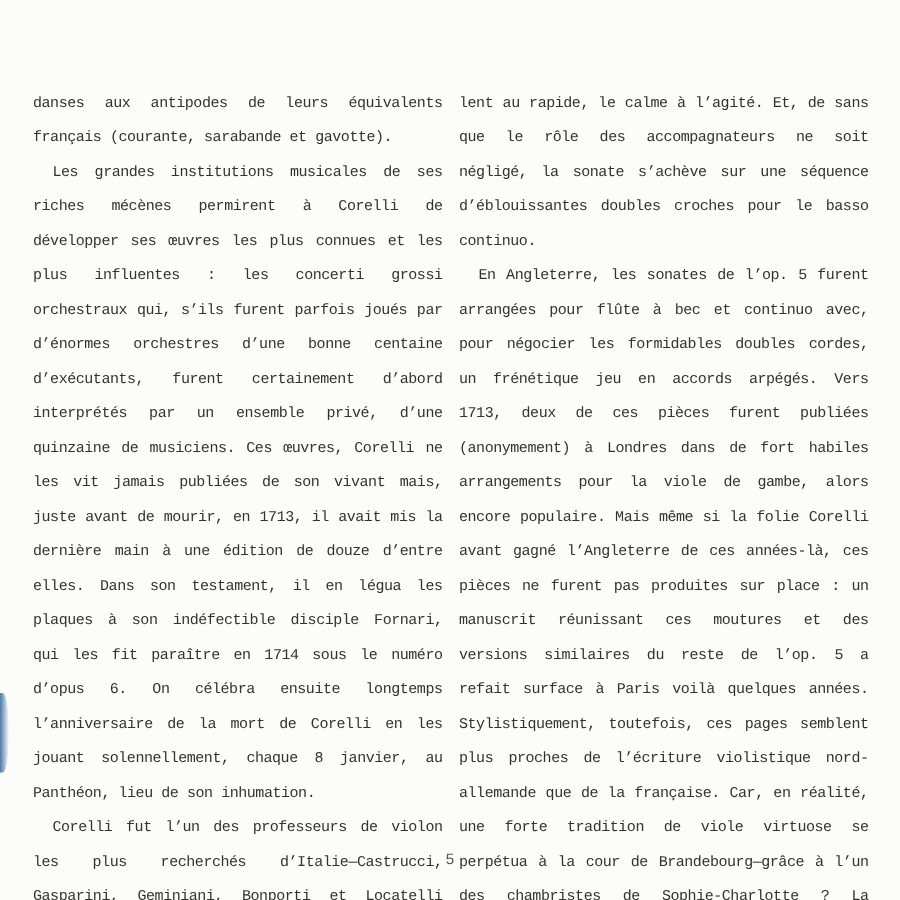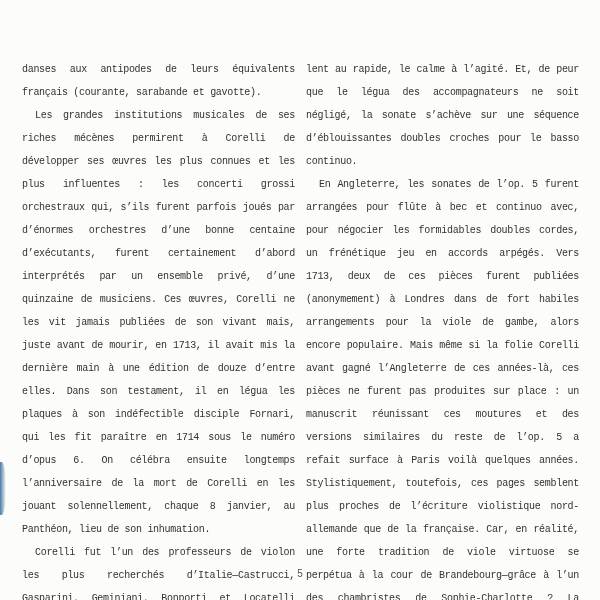--- a/index.html
+++ b/index.html
@@ -32,21 +32,21 @@
 
 <div id="page">
 
   <div class="col" id="col-left">
     <p>danses aux antipodes de leurs équivalents français (courante, sarabande et gavotte).</p>
     <p class="indent">Les grandes institutions musicales de ses riches mécènes permirent à Corelli de développer ses œuvres les plus connues et les plus influentes : les concerti grossi orchestraux qui, s’ils furent parfois joués par d’énormes orchestres d’une bonne centaine d’exécutants, furent certainement d’abord interprétés par un ensemble privé, d’une quinzaine de musiciens. Ces œuvres, Corelli ne les vit jamais publiées de son vivant mais, juste avant de mourir, en 1713, il avait mis la dernière main à une édition de douze d’entre elles. Dans son testament, il en légua les plaques à son indéfectible disciple Fornari, qui les fit paraître en 1714 sous le numéro d’opus 6. On célébra ensuite longtemps l’anniversaire de la mort de Corelli en les jouant solennellement, chaque 8 janvier, au Panthéon, lieu de son inhumation.</p>
     <p class="indent">Corelli fut l’un des professeurs de violon les plus recherchés d’Italie—Castrucci, Gasparini, Geminiani, Bonporti et Locatelli furent parmi ses élèves distingués—et le corpus de sonates pour violon qu’il dédia à l’Électrice Sophie-Charlotte de Brandebourg (op. 5, 1700) marqua un jalon dans l’histoire du jeu violonistique. Plus de quarante éditions de ces sonates parurent au XVIIIᵉ siècle ; Geminiani en fit même un arrangement à succès sous forme de concerti grossi. La plus célèbre d’entre elles, l’op. 5 nᵒ 12 (« La Folia »), est presque trop connue pour appeler des commentaires ; notons tout de même l’instinct sans précédent de Corelli pour l’équilibre global des variations : il sait toujours exactement quand faire succéder le</p>
   </div>
 
   <div class="col" id="col-right">
-    <p>lent au rapide, le calme à l’agité. Et, de peur que le légua des accompagnateurs ne soit négligé, la sonate s’achève sur une séquence d’éblouissantes doubles croches pour le basso continuo.</p>
+    <p>lent au rapide, le calme à l’agité. Et, de sans que le rôle des accompagnateurs ne soit négligé, la sonate s’achève sur une séquence d’éblouissantes doubles croches pour le basso continuo.</p>
     <p class="indent">En Angleterre, les sonates de l’op. 5 furent arrangées pour flûte à bec et continuo avec, pour négocier les formidables doubles cordes, un frénétique jeu en accords arpégés. Vers 1713, deux de ces pièces furent publiées (anonymement) à Londres dans de fort habiles arrangements pour la viole de gambe, alors encore populaire. Mais même si la folie Corelli avant gagné l’Angleterre de ces années-là, ces pièces ne furent pas produites sur place : un manuscrit réunissant ces moutures et des versions similaires du reste de l’op. 5 a refait surface à Paris voilà quelques années. Stylistiquement, toutefois, ces pages semblent plus proches de l’écriture violistique nord-allemande que de la française. Car, en réalité, une forte tradition de viole virtuose se perpétua à la cour de Brandebourg—grâce à l’un des chambristes de Sophie-Charlotte ? La considérable technique exigée ici du violiste n’est égalée que dans les sonates pour viole de gambe d’Allemands du Nord comme Kühnel, Schenck et Höffler. À chaque fois, la partie solo est jouée une octave plus bas à la viole qu’au violon ; l’op. 5 nᵒ 11 (originellement en mi) a été transposé un ton plus bas, en un ré majeur idéal pour la viole de gambe. La texture contrapuntique corellienne déjà complexe est enrichie à l’extrême par les opportunités supplémentaires de jeu en accords sur les six cordes de la viole.</p>
     <div class="signature">
       <div class="sig-author">TIM CRAWFORD © 1987</div>
       <div class="sig-trans">Traduction HYPERION</div>
     </div>
   </div>
 
   <div id="music">
     
     

